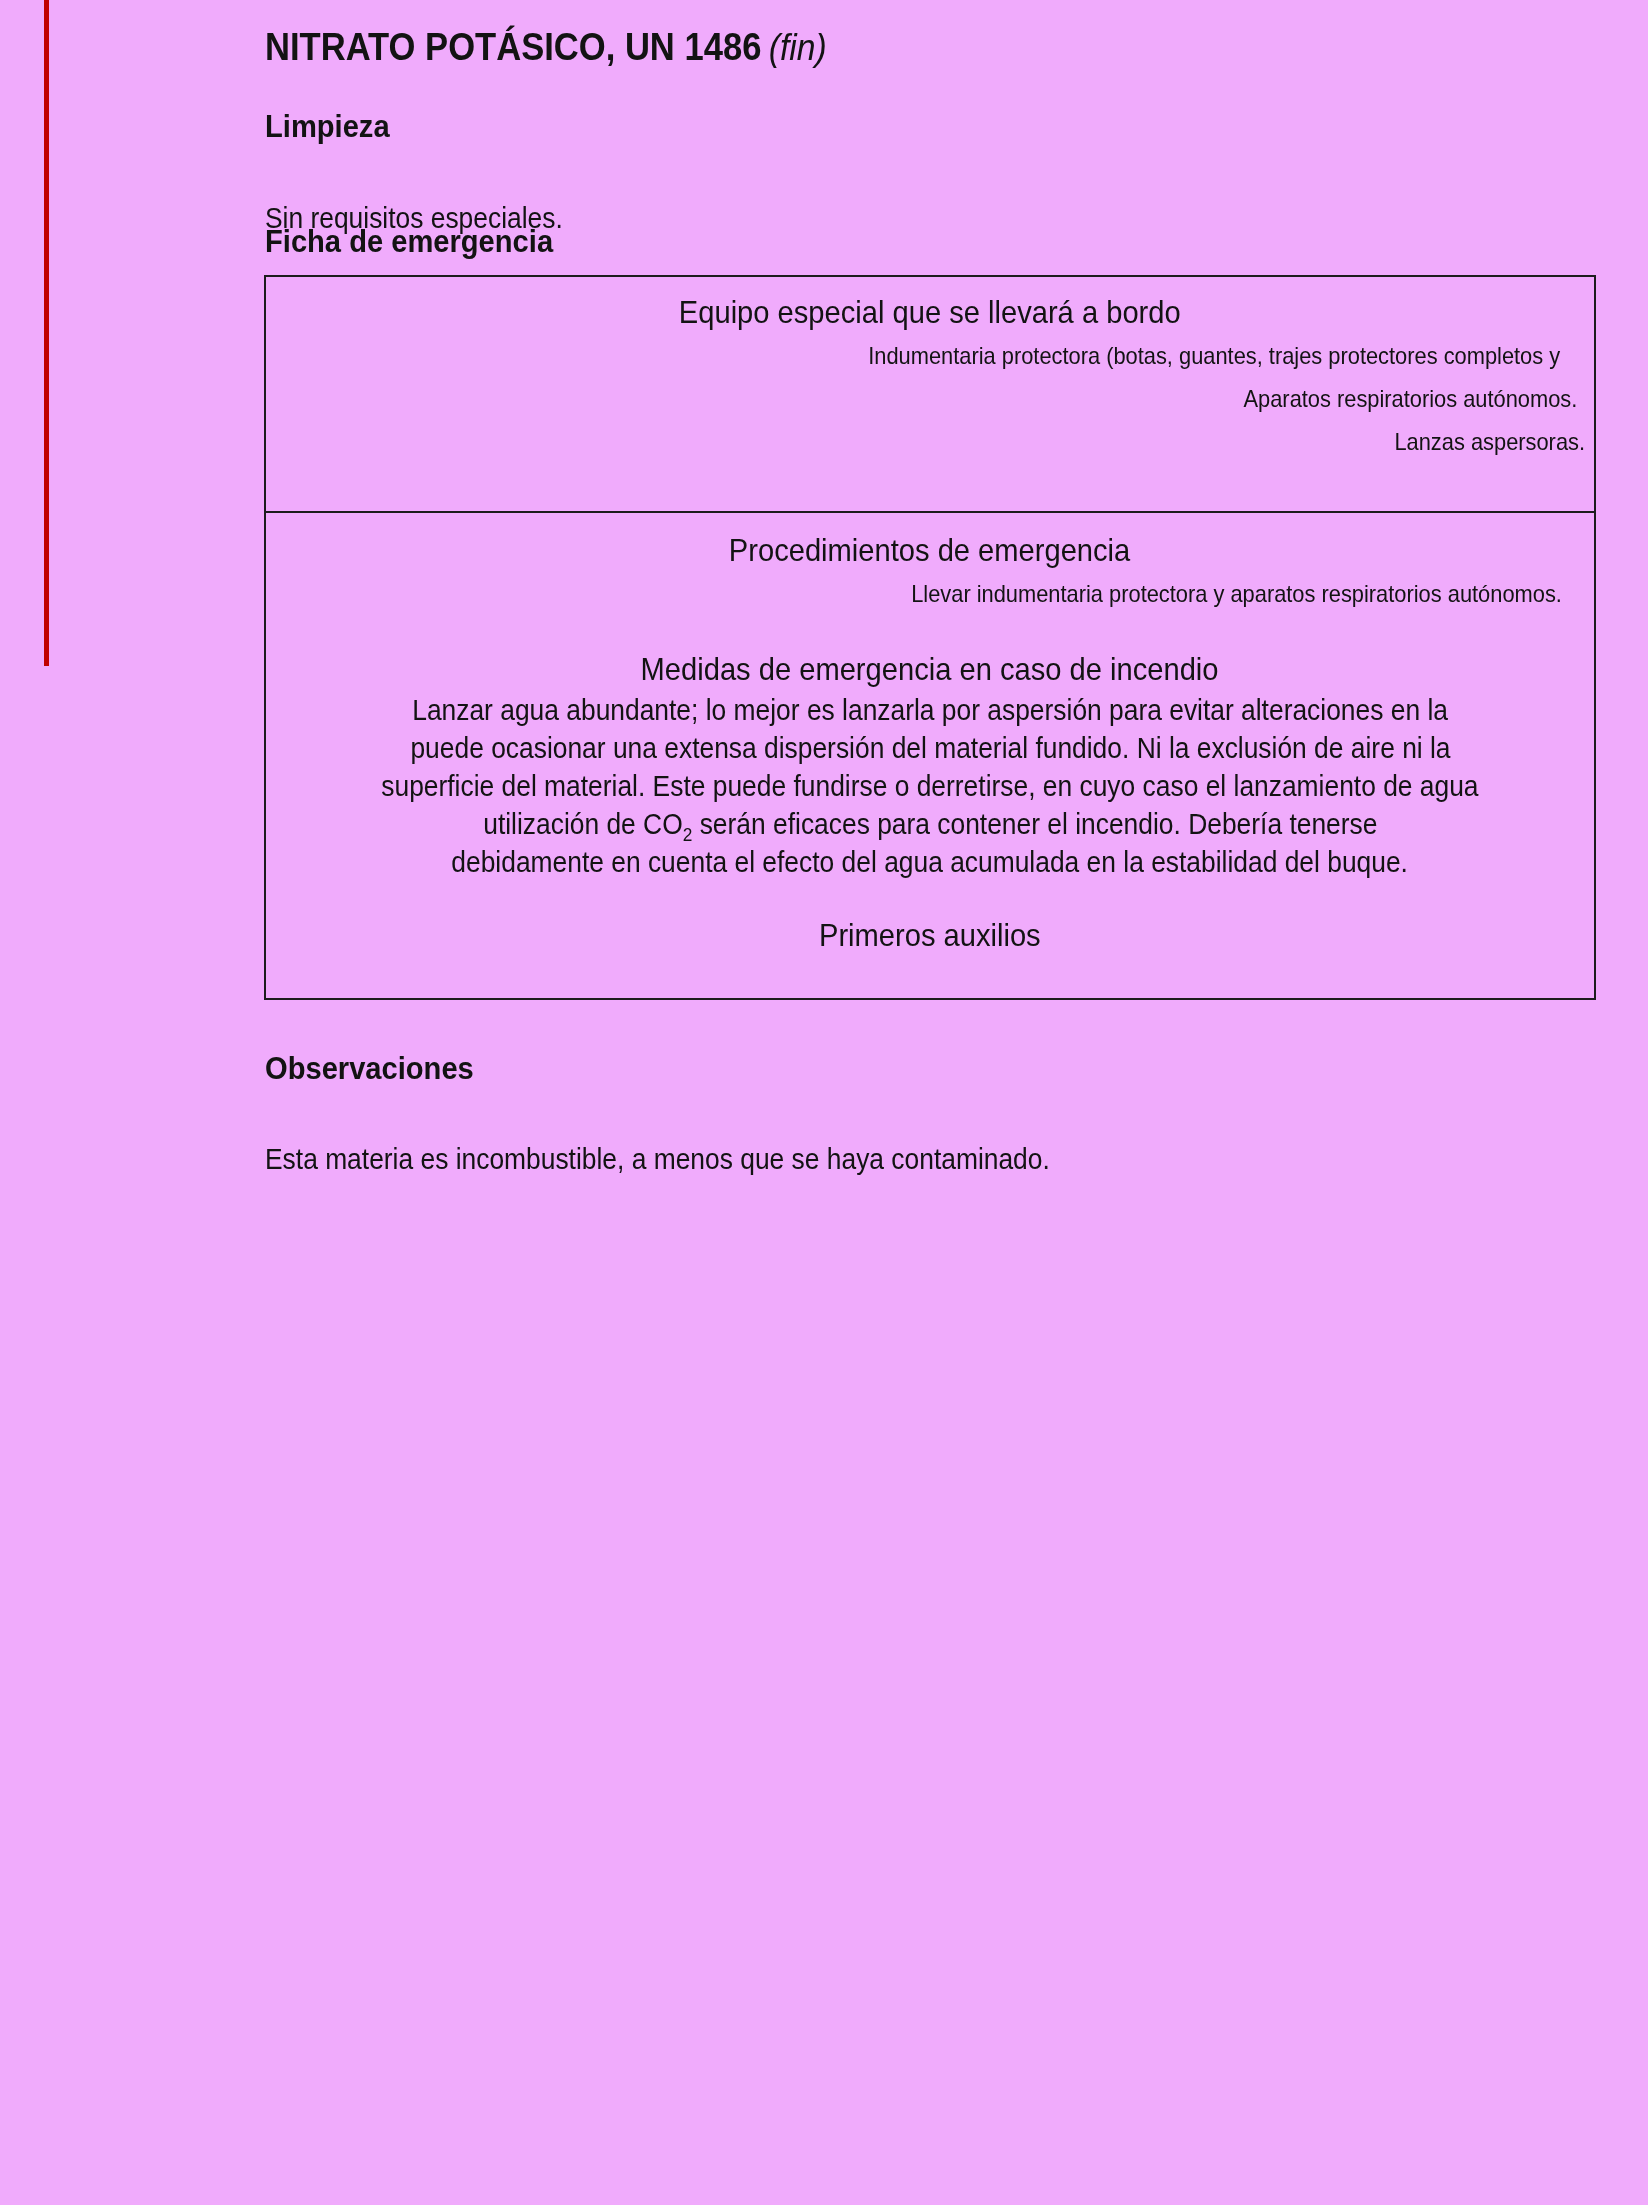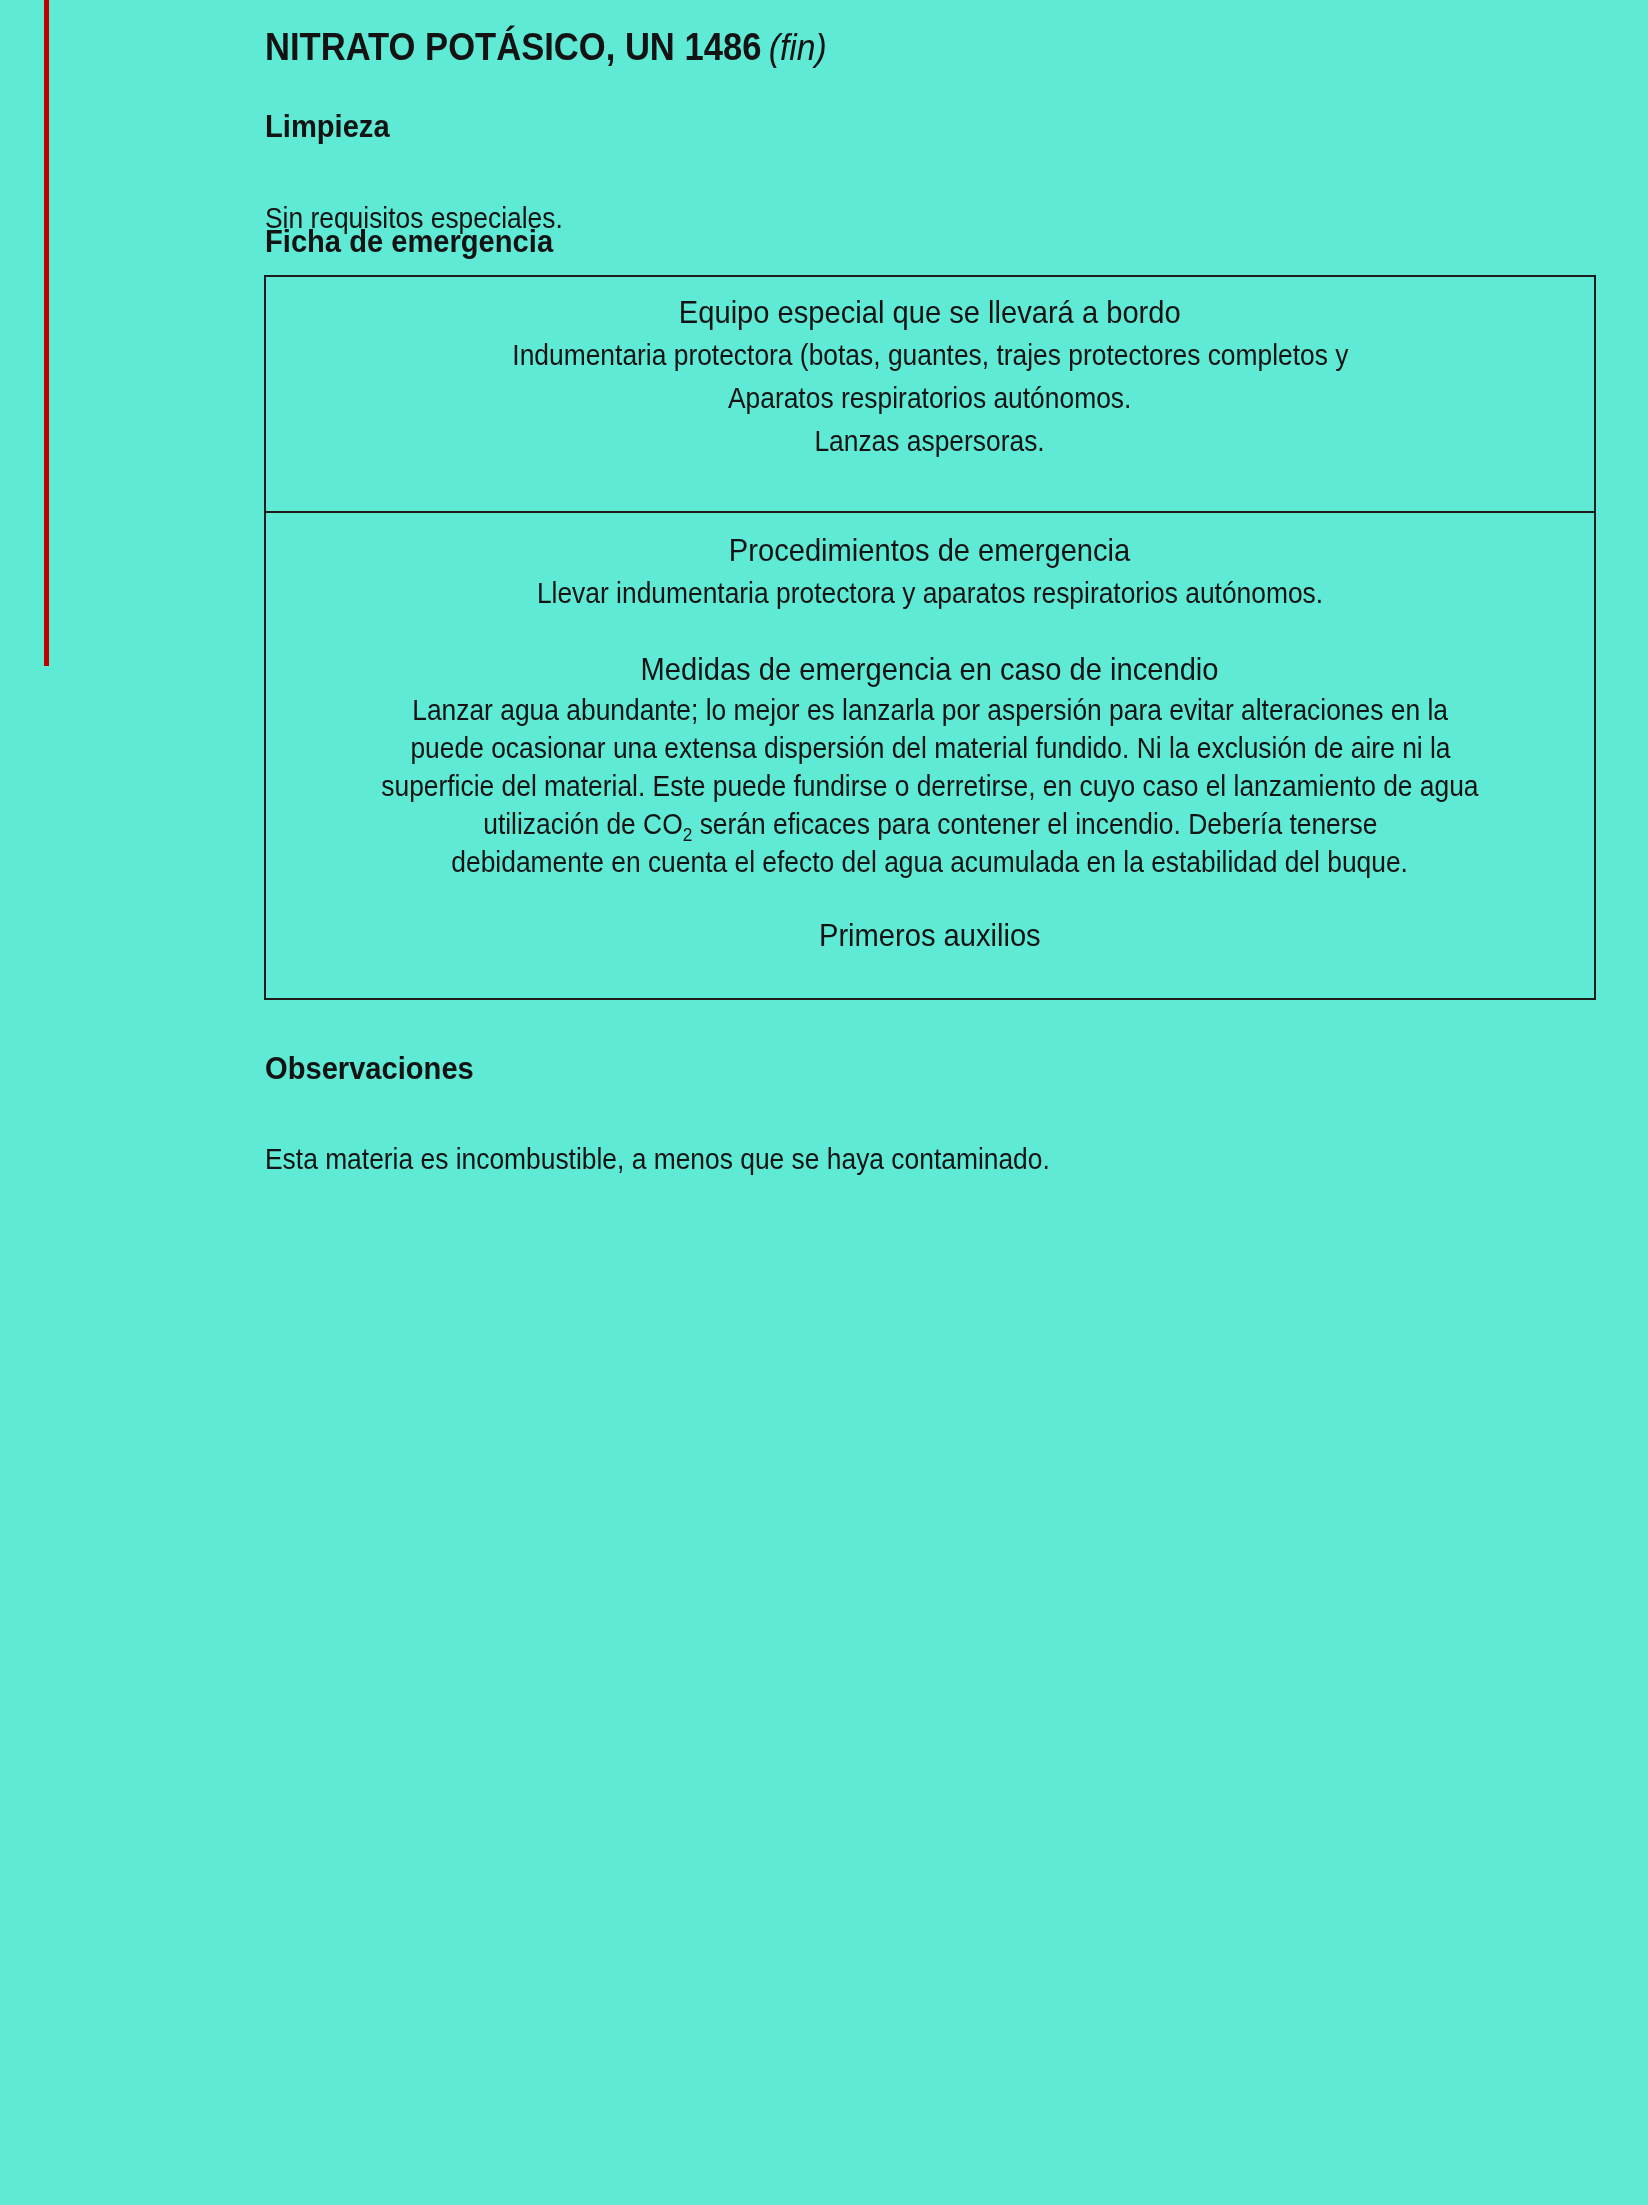--- a/index.html
+++ b/index.html
@@ -1,19 +1,19 @@
 <!DOCTYPE html>
 <html style="font-size:12.7px"><head>
 <meta charset="utf-8">
 <style>
   html,body{margin:0;padding:0;background:#ffffff;}
   .page{
     position:relative;
     width:1648px;height:2205px;
-    background:#5eead4;
+    background:#f0abfc;
     font-family:"Liberation Sans", sans-serif;
     color:#131313;
     overflow:hidden;
   }
   
   .cz{display:inline-block;white-space:nowrap;transform:scaleX(0.91);}
   .left .cz{transform-origin:left center;}
   .ctr{display:flex;justify-content:center;}
   .ctr .cz{transform-origin:center center;}
 
@@ -38,21 +38,21 @@
     box-sizing:border-box;
     text-align:center;
   }
   .card .cell1{
     box-sizing:border-box;height:236px;
     border-bottom:2.4px solid #1c1c1c;
     padding-top:14.3px;
   }
   .card .cell2{padding-top:16px;}
   .card-h{font-size:32px;line-height:43px;font-weight:normal;}
-  .card-line{font-size:29px;line-height:43px;}
+  .card-line{font-size:24px;line-height:43px;justify-content:flex-end;}
   .para-line{font-size:29px;line-height:38px;}
   .gap-top{margin-top:33px;}
   .ital{font-style:italic;}
   sub.sub2{font-size:19px;line-height:0;vertical-align:baseline;position:relative;top:7.1px;}
 </style>
 </head>
 <body>
 
 <div class="page">
 

